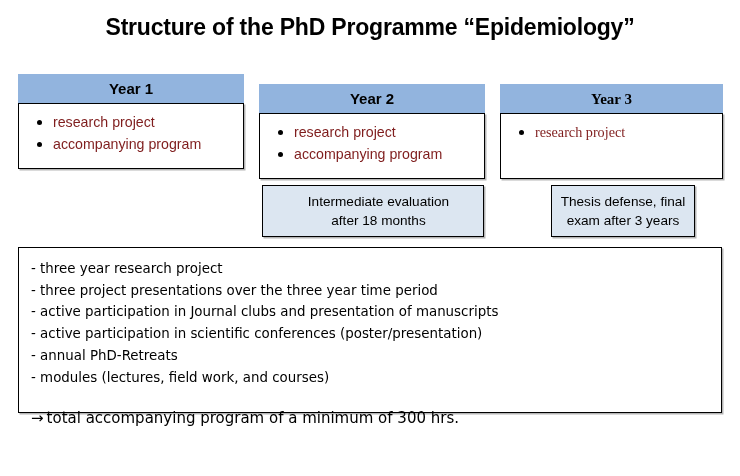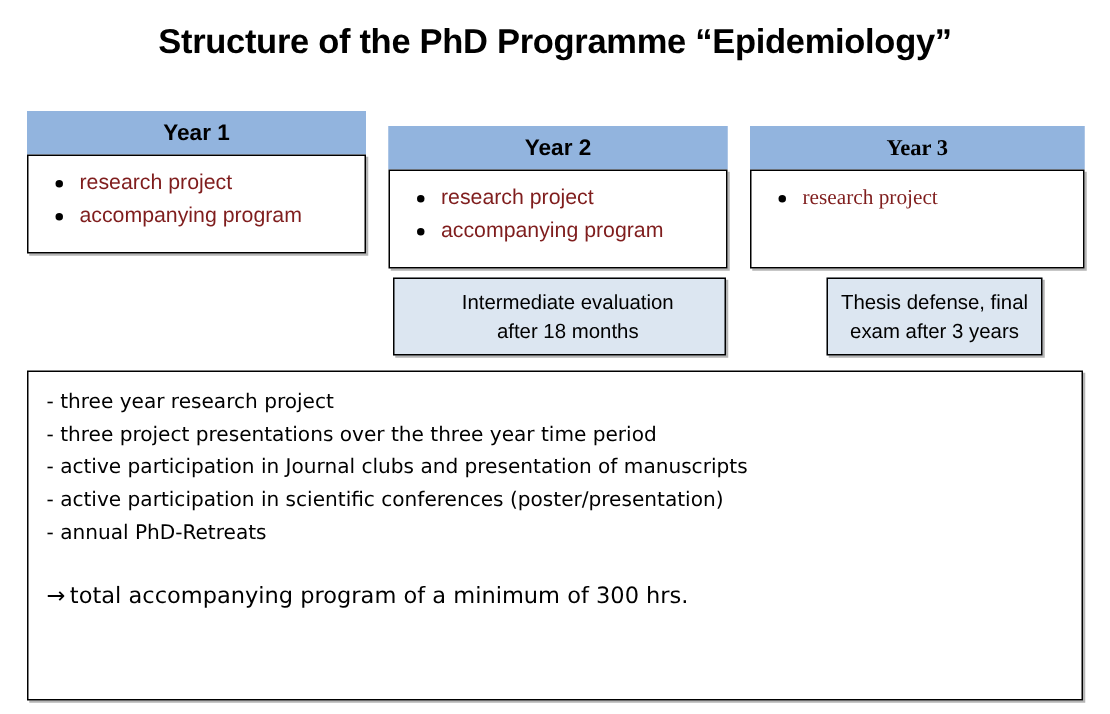--- a/index.html
+++ b/index.html
@@ -104,21 +104,21 @@
   #milestone-year2 { left: 262px; top: 185px; width: 222px; height: 52px; padding-left: 17px; }
   #milestone-year3 { left: 551px; top: 185px; width: 144px; height: 52px; }
   .milestone span { display: block; }
 
   
   #requirements-panel {
     position: absolute;
     left: 18px;
     top: 247px;
     width: 704px;
-    height: 220px;
+    height: 166px;
     box-sizing: border-box;
     background: #ffffff;
     border: 1px solid #000000;
     box-shadow: 1.5px 1.5px 0 rgba(120,120,120,0.55);
     padding: 10px 0 0 12px;
   }
   .req-list {
     margin: 0;
     padding: 0;
     list-style: none;
@@ -191,17 +191,18 @@
   </div>
 </div>
 
 <div id="requirements-panel">
   <ul class="req-list">
     <li>- three year research project</li>
     <li>- three project presentations over the three year time period</li>
     <li>- active participation in Journal clubs and presentation of manuscripts</li>
     <li>- active participation in scientific conferences (poster/presentation)</li>
     <li>- annual PhD-Retreats</li>
+    <li>- modules (lectures, field work, and courses)</li>
   </ul>
   <div class="req-summary">
     <span class="arrow">→</span><span>total accompanying program of a minimum of 300 hrs.</span>
   </div>
 </div>
 
 </body></html>

